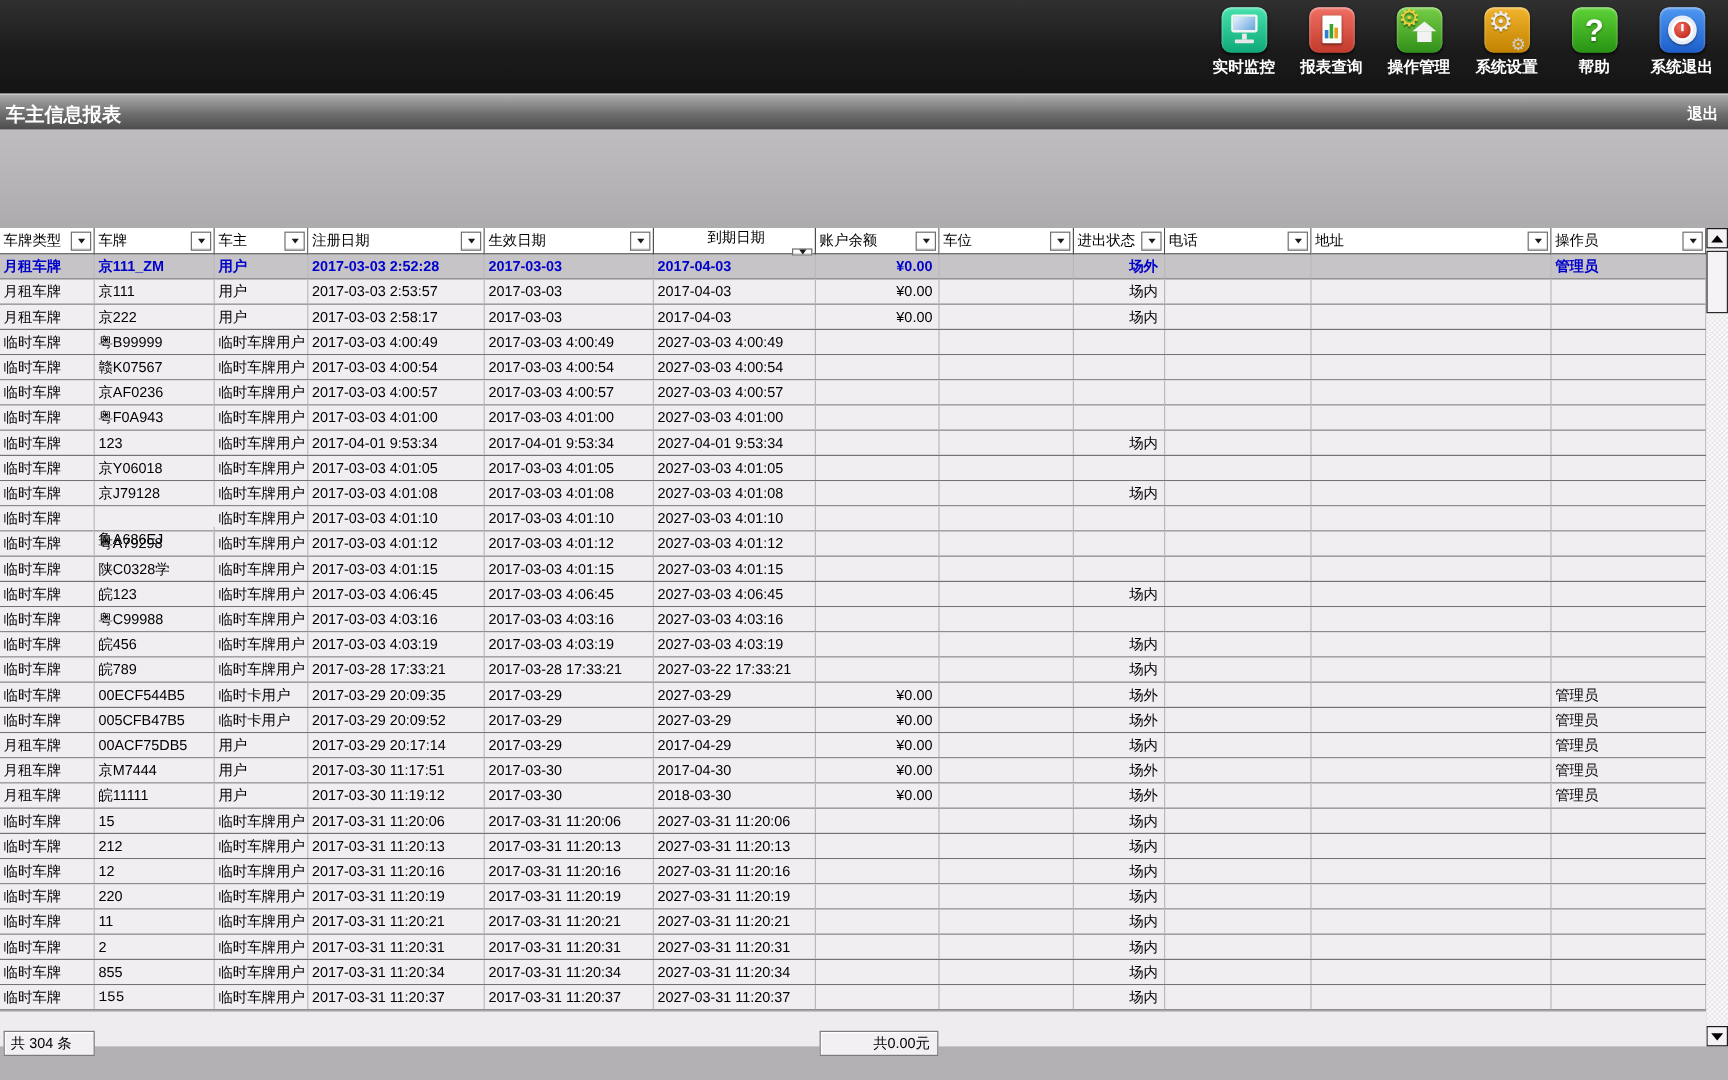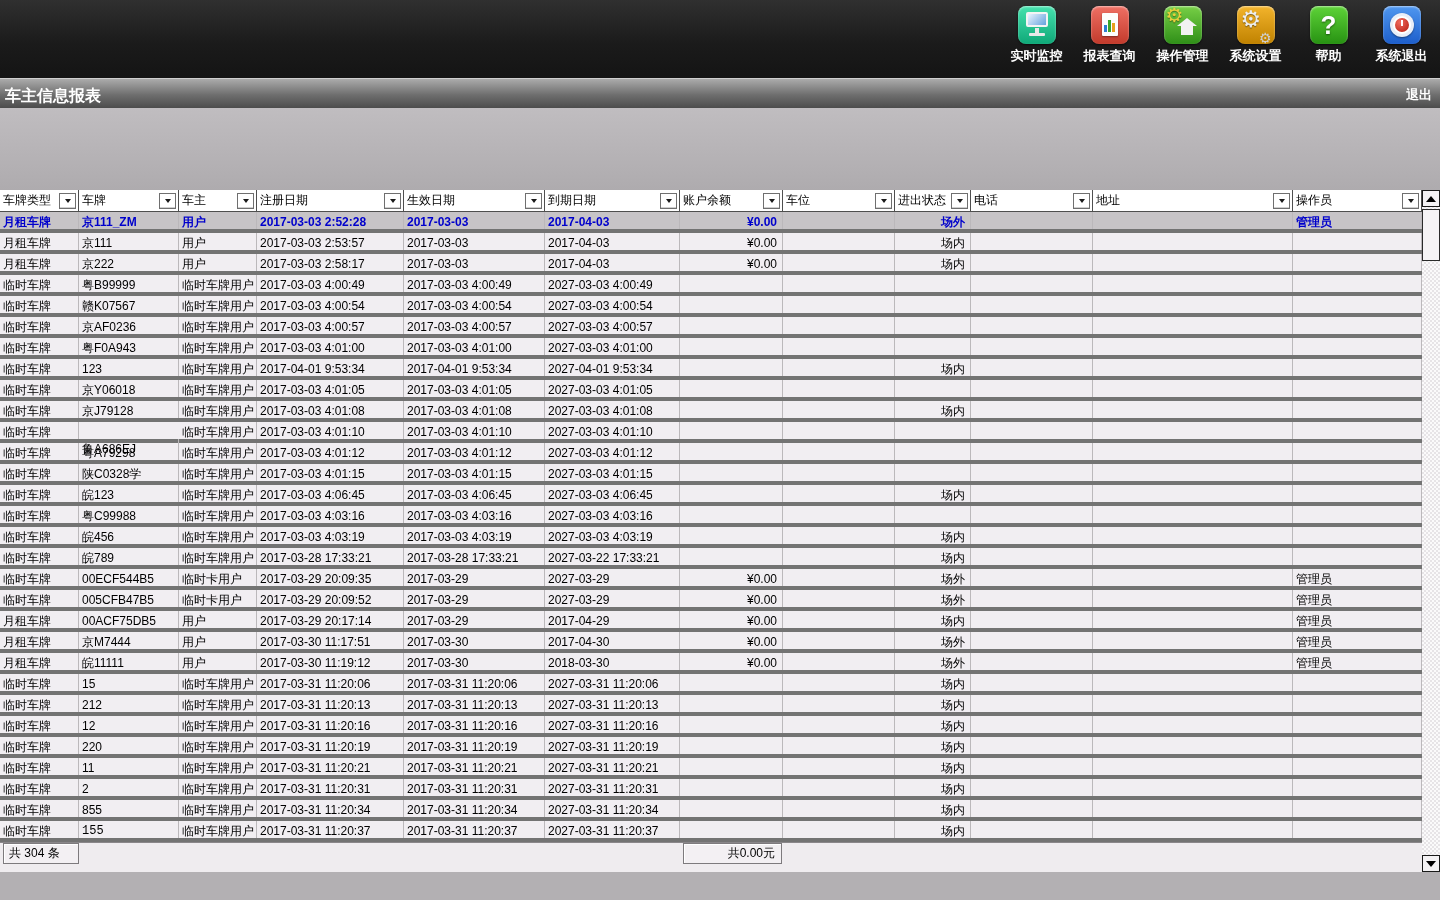--- a/index.html
+++ b/index.html
@@ -88,21 +88,21 @@
   
   #tablewrap { position:absolute; left:0; top:190px; width:1422px; height:653px;
     background:#f1eef2; border-bottom:1px solid #8a878a; }
   #thead { display:flex; width:1422px; height:22px; }
   .th { height:22px; background:#ffffff; border-right:1px solid #4f4f4f; border-bottom:1px solid #4f4f4f;
     display:flex; align-items:center; padding-left:3px; font-size:12px; color:#000; position:relative; }
   .fbtn { margin-left:auto; margin-right:2px; width:17px; height:16px; background:#fff;
     border:1px solid #6f6f6f; display:flex; align-items:center; justify-content:center; cursor:pointer;
     box-shadow:inset 0 -1px 0 #cfcfcf; }
   .fbtn .arr-down { border-left-width:3.5px; border-right-width:3.5px; border-top-width:4.5px; }
-  .tr { display:flex; width:1422px; height:21.03px; border-bottom:4px solid #737373; background:#f1eef2; }
+  .tr { display:flex; width:1422px; height:21.03px; border-bottom:1px solid #737373; background:#f1eef2; }
   .tr.selected { background:#c7c4c7; }
   .tr.selected .td { color:#0000cc; font-weight:bold; }
   .td { height:100%; border-right:1px solid #bbb8bb; font-size:12px; color:#000;
     line-height:20px; padding:0 3px; white-space:nowrap; overflow:hidden; }
   .td.ralign { text-align:right; padding-right:5px; }
 
   
   #vscroll { position:absolute; left:1422px; top:190px; width:18px; height:682px;
     background-color:#fbfafb;
     background-image:linear-gradient(45deg,#e7e4e7 25%,transparent 25%,transparent 75%,#e7e4e7 75%),
@@ -113,21 +113,21 @@
   #sb-up { top:0; } #sb-down { bottom:0; }
   .arr-up { width:0; height:0; border-left:5px solid transparent; border-right:5px solid transparent;
     border-bottom:6px solid #000; }
   .arr-dn { width:0; height:0; border-left:5px solid transparent; border-right:5px solid transparent;
     border-top:6px solid #000; }
   #sb-thumb { position:absolute; left:0; top:19px; width:18px; height:52px; background:#f5f3f5;
     border:1px solid #2a2a2a; cursor:grab; }
 
   
   #summary { position:absolute; left:0; top:843px; width:1422px; height:29px; background:#efecef; }
-  .sumbox { position:absolute; top:0; height:21px; background:#f3f0f3; border:1px solid #7d7a7d;
+  .sumbox { position:absolute; top:16px; height:21px; background:#f3f0f3; border:1px solid #7d7a7d;
     box-shadow:inset 1px 1px 0 #fff; font-size:12px; color:#000; line-height:19px; }
   #sum-count { left:3px; width:76px; padding-left:5px; }
   #sum-amount { left:683px; width:99px; text-align:right; padding-right:6px; }
 
   
   #statusbar { position:absolute; left:0; top:872px; width:1440px; height:28px;
     background:linear-gradient(180deg,#7b7b7b,#3a3a3a 45%,#141414);
     display:flex; align-items:center; justify-content:center; gap:34px; }
   #statusbar span { color:#fff; font-size:13px; font-weight:bold; white-space:nowrap; }
 </style>
@@ -248,21 +248,21 @@
           <span class="fbtn">
             <i class="arr-down"></i>
           </span>
         </div>
         <div class="th" style="width: 141px;">
           <span>生效日期</span>
           <span class="fbtn">
             <i class="arr-down"></i>
           </span>
         </div>
-        <div class="th" style="width: 135px;">
+        <div class="th" style="width: 135px; flex-direction: column;">
           <span>到期日期</span>
           <span class="fbtn">
             <i class="arr-down"></i>
           </span>
         </div>
         <div class="th" style="width: 103px;">
           <span>账户余额</span>
           <span class="fbtn">
             <i class="arr-down"></i>
           </span>

